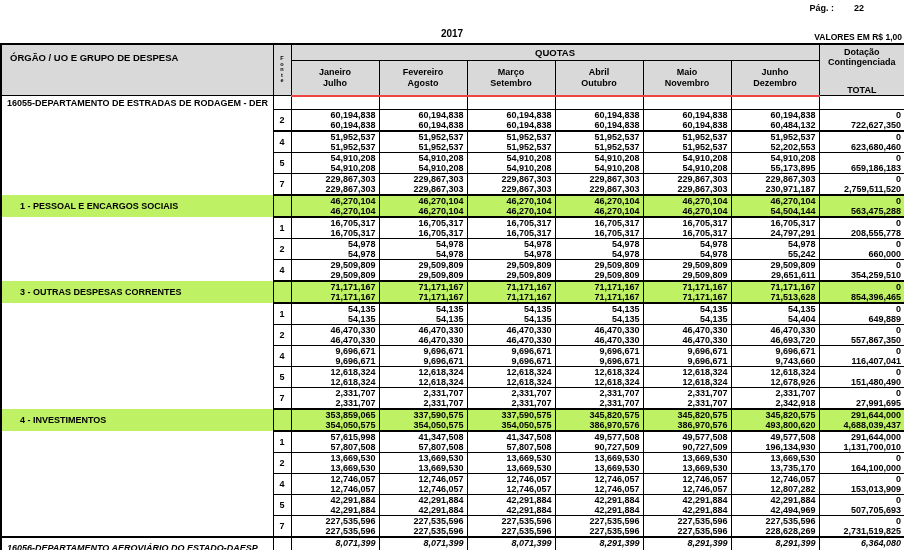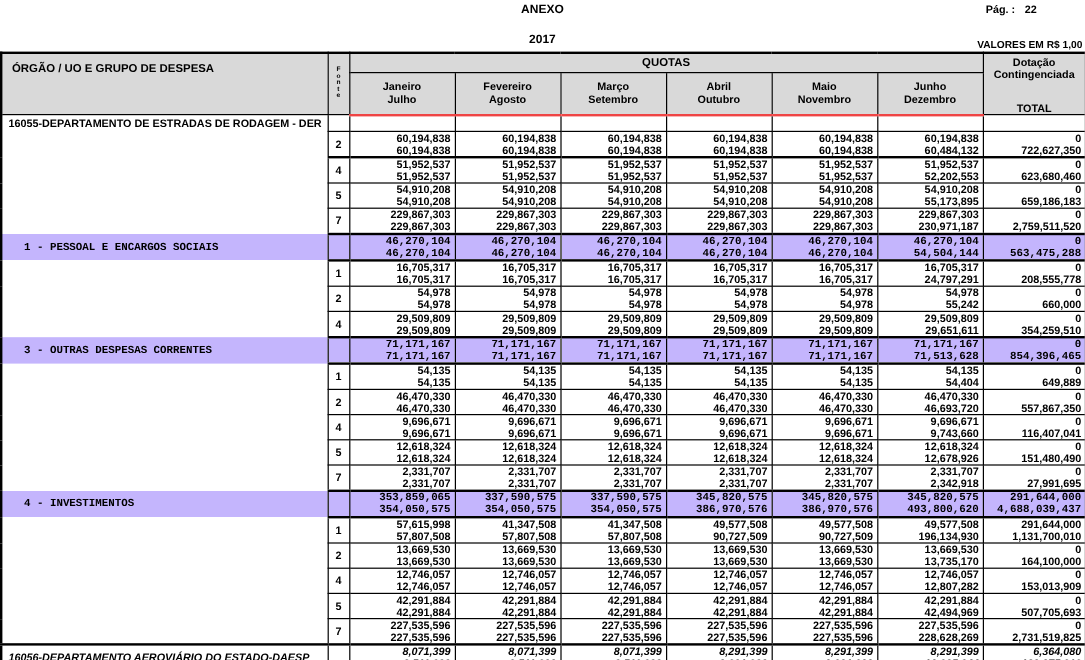--- a/index.html
+++ b/index.html
@@ -7,21 +7,21 @@
   body {
     width:904px; height:550px; background:#fff; color:#000;
     font-family:"Liberation Sans", sans-serif; font-weight:bold;
     position:relative; overflow:hidden;
   }
   .page-header { position:relative; height:43px; }
   .anexo  { position:absolute; top:3px;  left:0; width:100%; text-align:center; font-size:10px; }
   .title  { position:absolute; top:16px; left:0; width:100%; text-align:center; font-size:10px; }
   .year   { position:absolute; top:28px; left:0; width:100%; text-align:center; font-size:10px; }
   .pag    { position:absolute; top:3px;  right:40px; font-size:9px; }
-  .pag .pagnum { margin-left:8px; }
+  .pag .pagnum { margin-left:20px; }
   .valores{ position:absolute; top:32px; right:2px; font-size:8.5px; }
 
   table { width:904px; border-collapse:collapse; table-layout:fixed; border:2px solid #000; }
   th, td { border:1px solid #000; padding:0; overflow:hidden; }
 
   thead th { background:#d9d9d9; font-size:9px; vertical-align:middle; }
   th.orgao { text-align:left; vertical-align:top; padding:7px 2px 0 8px; font-size:9.5px; }
   th.fonte-h { font-size:5.5px; line-height:5.5px; padding:2px 0; }
   th.quotas { height:13px; font-size:9.5px; }
   th.month { height:28px; line-height:11px; }
@@ -31,32 +31,31 @@
 
   tbody td { font-size:9px; vertical-align:middle; }
   td.num { text-align:right; padding-right:3px; }
   td.num div { height:10px; line-height:10px; white-space:nowrap; }
   tr.org-row td { height:14px; }
   td.fonte { text-align:center; }
   td.lbl { text-align:left; padding-left:5px; vertical-align:top; padding-top:2px;
            border-top:none; border-bottom:none; }
   td.lbl.sec { padding-left:18px; vertical-align:middle; padding-top:0; }
   td.spacer { border-top:none; border-bottom:none; }
-  tr.section-row td { background:#c4b5fd; border-top:2px solid #000; border-bottom:2px solid #000;font-family:Liberation Mono, monospace; }
+  tr.section-row td { background:#bef264; border-top:2px solid #000; border-bottom:2px solid #000; }
   tr.section-row td.lbl { border-top:none; border-bottom:none; }
   tr.data-row.thick td { border-bottom:2px solid #000; }
   tr.orgdata-row td { border-top:2px solid #000; border-bottom:2px solid #000;font-style:italic; }
   tr.orgdata-row td.lbl { vertical-align:middle; padding-top:0; border-top:2px solid #000; border-bottom:2px solid #000; }
 </style>
 </head>
 <body>
 
 <div class="page">
   <div class="page-header">
-    <div class="anexo">ANEXO</div>
     <div class="pag">
       <span>Pág. :</span><span class="pagnum">22</span>
     </div>
     <div class="year">2017</div>
     <div class="valores">VALORES EM R$ 1,00</div>
   </div>
 
   <table>
     <colgroup>
       <col style="width:272px">

